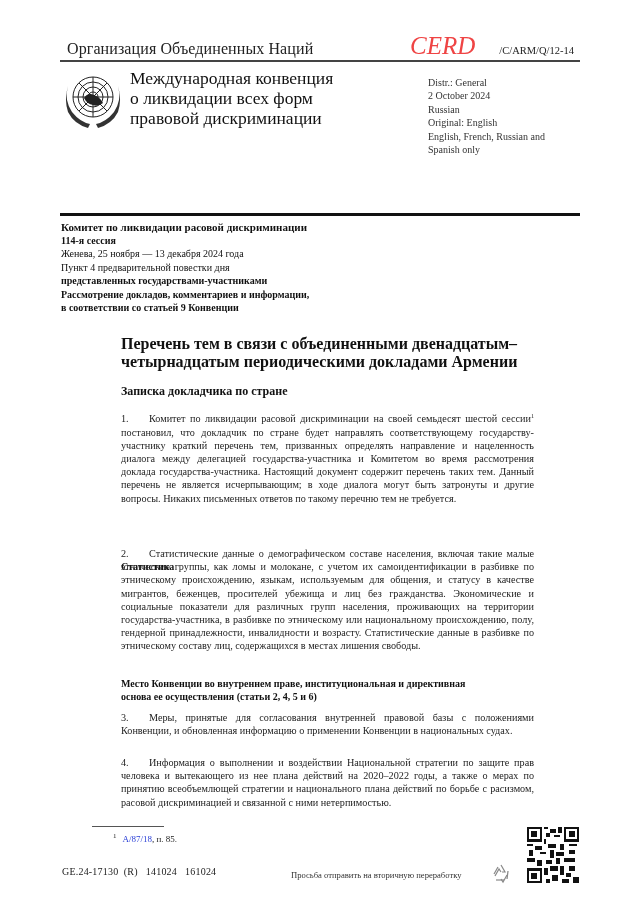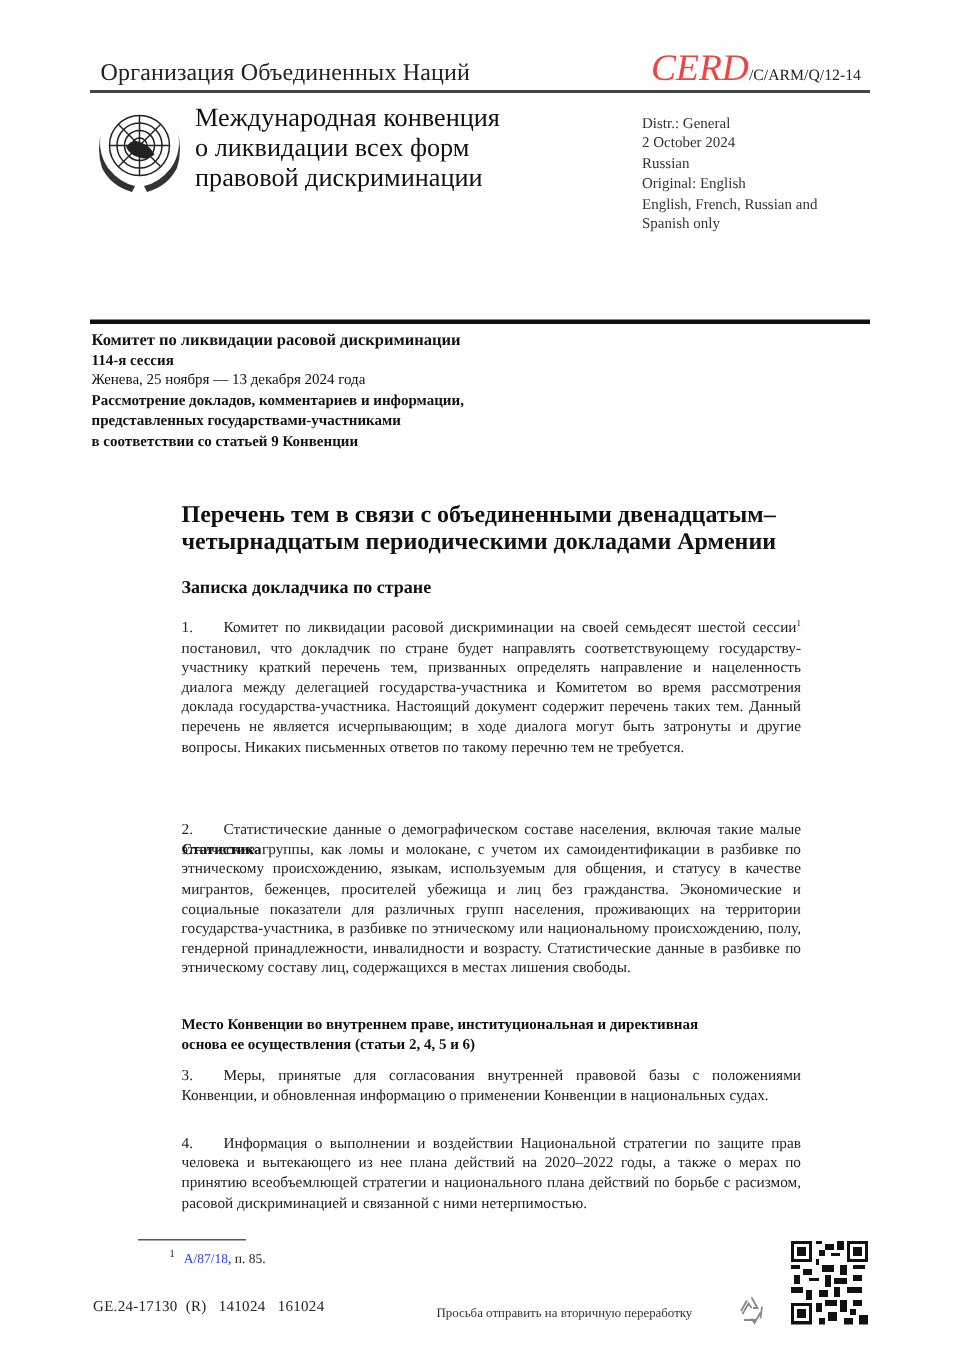--- a/index.html
+++ b/index.html
@@ -2,21 +2,21 @@
 <html><head>
 <meta charset="utf-8">
 <style>
   html, body { margin:0; padding:0; background:#fff; }
   body { width:640px; height:905px; position:relative; overflow:hidden;
          font-family:"Liberation Serif","DejaVu Serif",serif; color:#111; }
   .abs { position:absolute; }
   .org-name { left:67px; top:40px; font-size:16px; color:#222; letter-spacing:0.1px; }
   .symbol { right:66px; top:32px; white-space:nowrap; }
   .symbol .big { font-size:25px; color:#ef4444;font-style:italic; }
-  .symbol .small { font-size:10.5px; color:#222; }
+  .symbol .small { font-size:10.5px; color:#222;margin-left:24px; }
   .hr-top { left:60px; width:520px; top:60px; height:2px; background:#444; }
   .logo { left:62px; top:68px; width:62px; height:64px; }
   .conv-title { left:130px; top:68px; font-size:17.5px; font-weight:normal; line-height:20px; color:#111; }
   .distr { left:428px; top:76px; font-size:10px; line-height:13.4px; color:#333; }
   .hr-mid { left:60px; width:520px; top:213px; height:2.5px; background:#111; }
   .committee { left:61px; top:220px; font-size:10px; line-height:13.4px; }
   .committee .b { font-weight:bold; }
   .committee .first { font-size:11px; font-weight:bold; line-height:14px; }
   .doc-title { left:121px; top:335px; font-size:16px; font-weight:bold; line-height:18px; }
   .subtitle { left:121px; top:384px; font-size:12px; font-weight:bold; }
@@ -73,22 +73,23 @@
   <div>English, French, Russian and</div>
   <div>Spanish only</div>
 </div>
 
 <div class="abs hr-mid"></div>
 
 <div class="abs committee">
   <div class="first">Комитет по ликвидации расовой дискриминации</div>
   <div class="b">114-я сессия</div>
   <div>Женева, 25 ноября — 13 декабря 2024 года</div>
+  <div>Пункт 4 предварительной повестки дня</div>
+  <div class="b">представленных государствами-участниками</div>
   <div class="b">Рассмотрение докладов, комментариев и информации,</div>
-  <div class="b">представленных государствами-участниками</div>
   <div class="b">в соответствии со статьей 9 Конвенции</div>
 </div>
 
 <div class="abs doc-title">
   <div>Перечень тем в связи с объединенными двенадцатым–</div>
   <div>четырнадцатым периодическими докладами Армении</div>
 </div>
 
 <div class="abs subtitle">Записка докладчика по стране</div>
 

